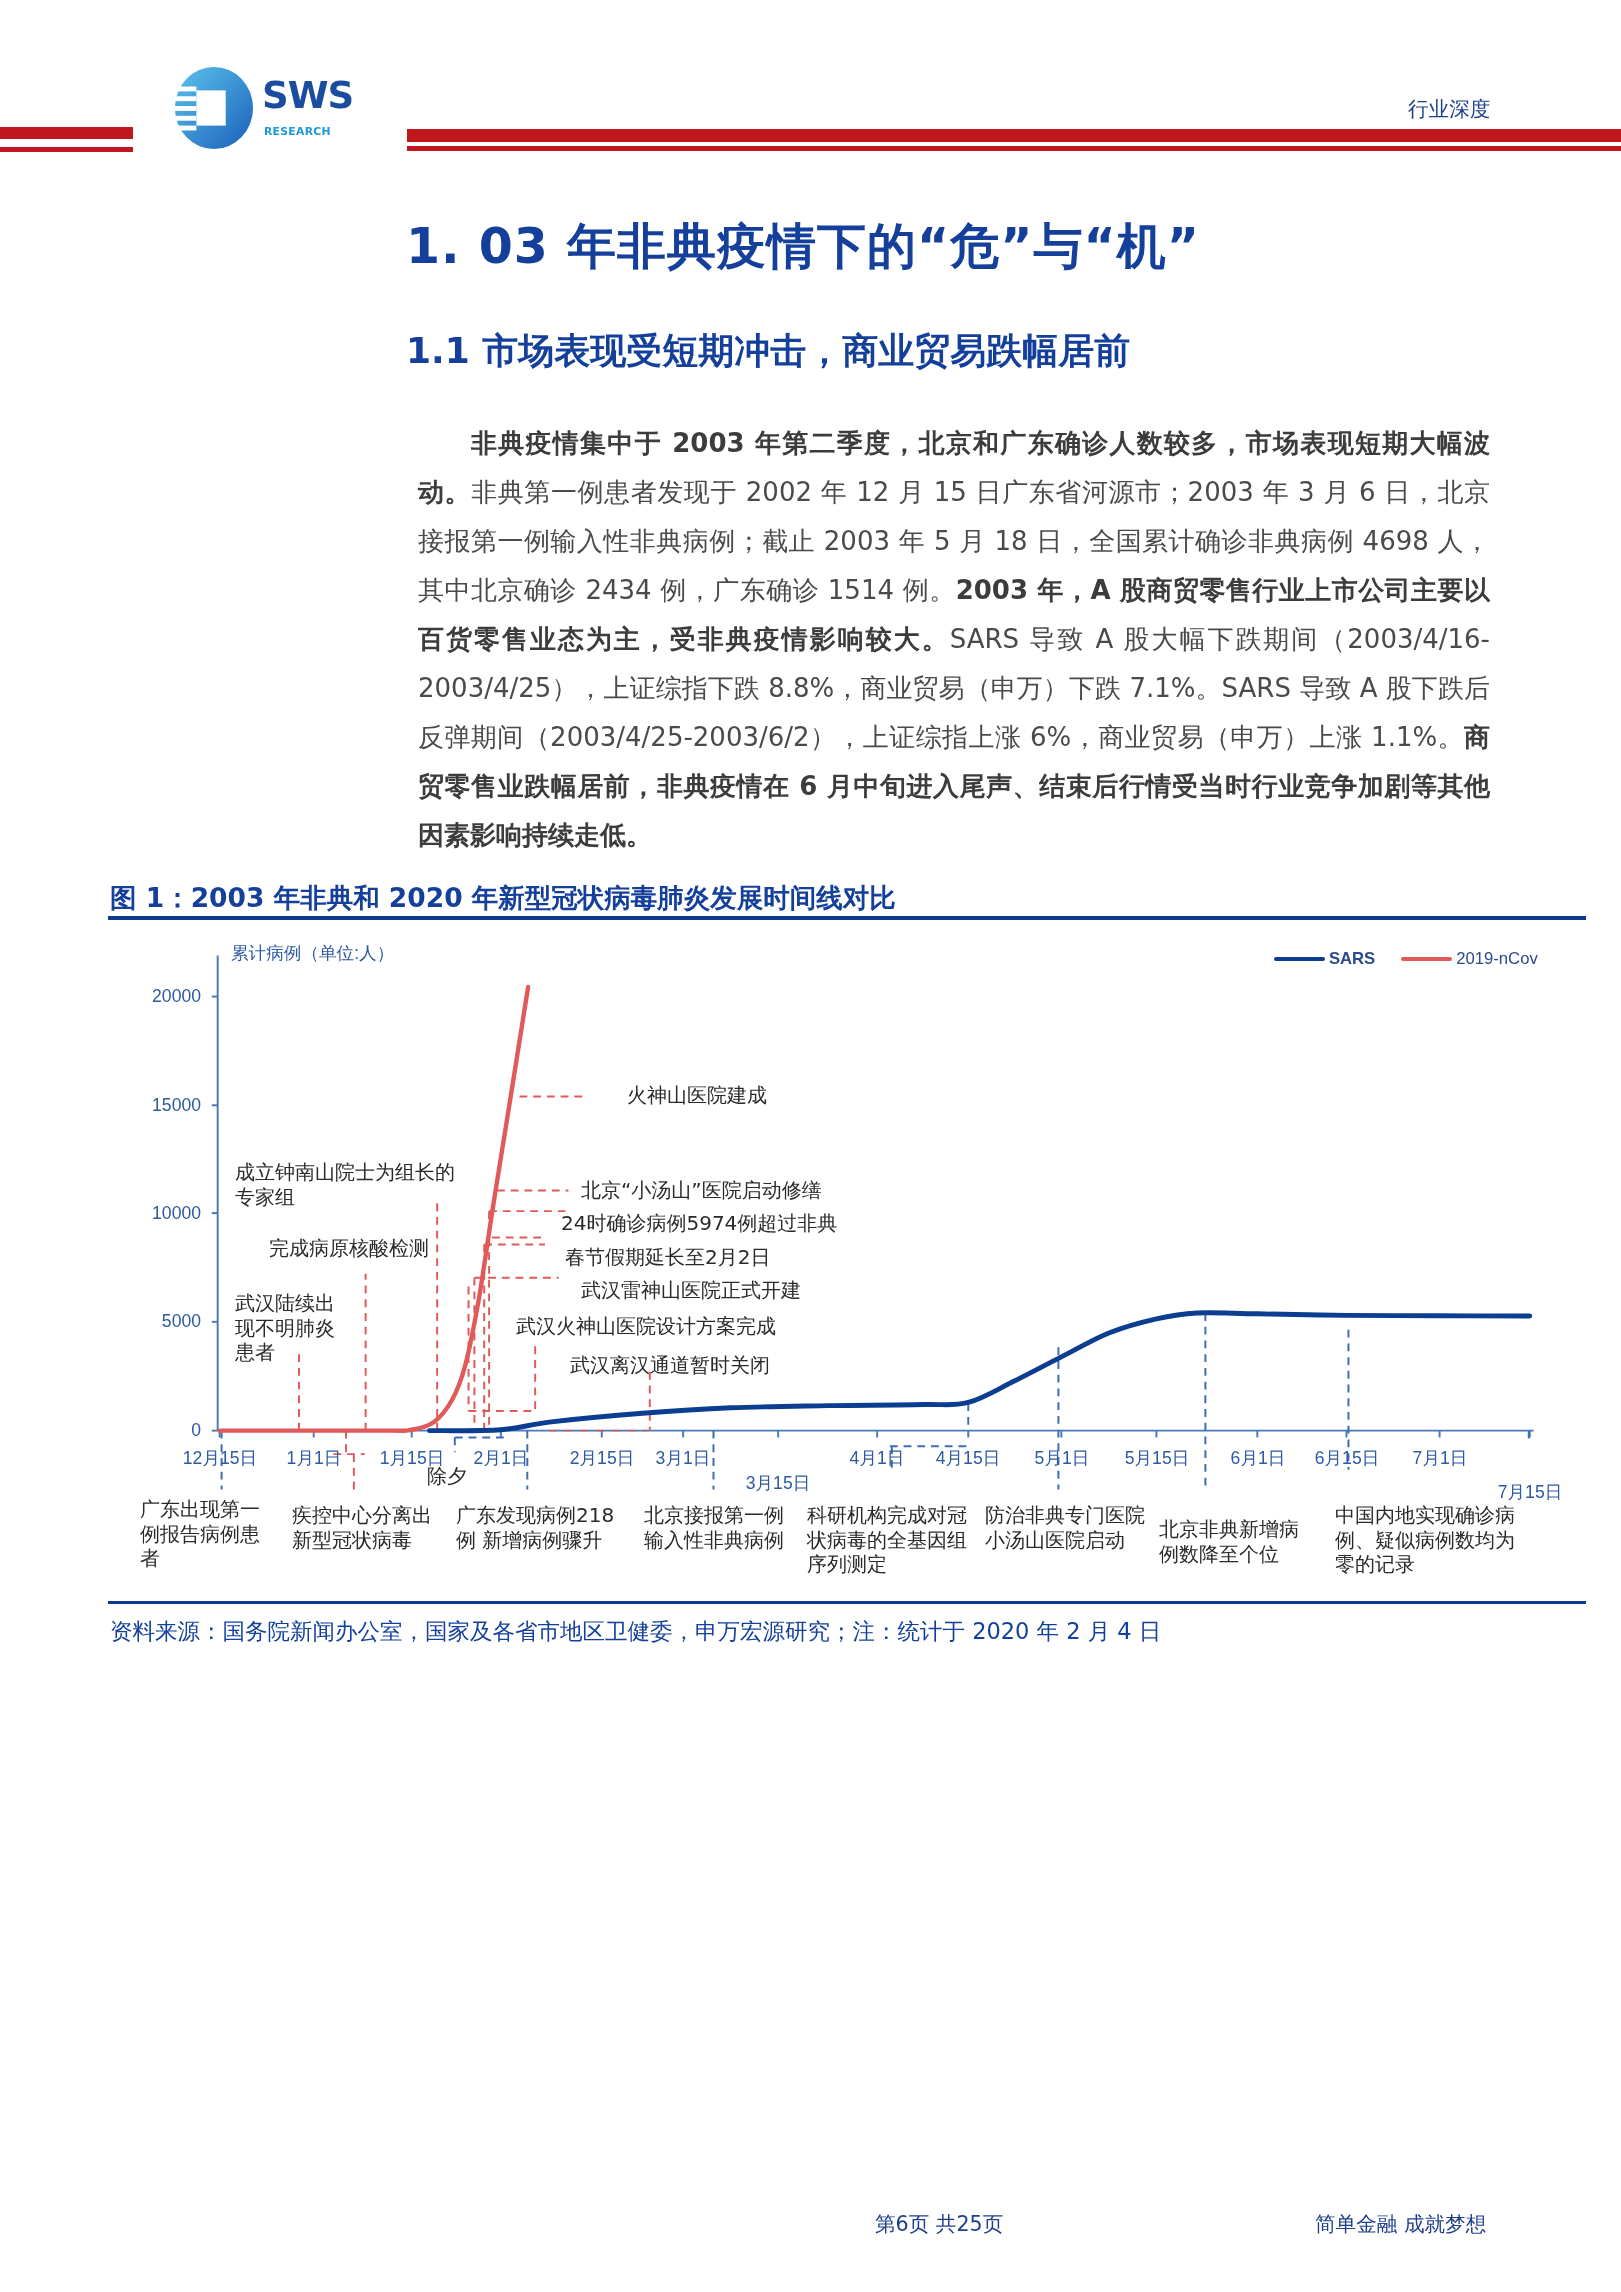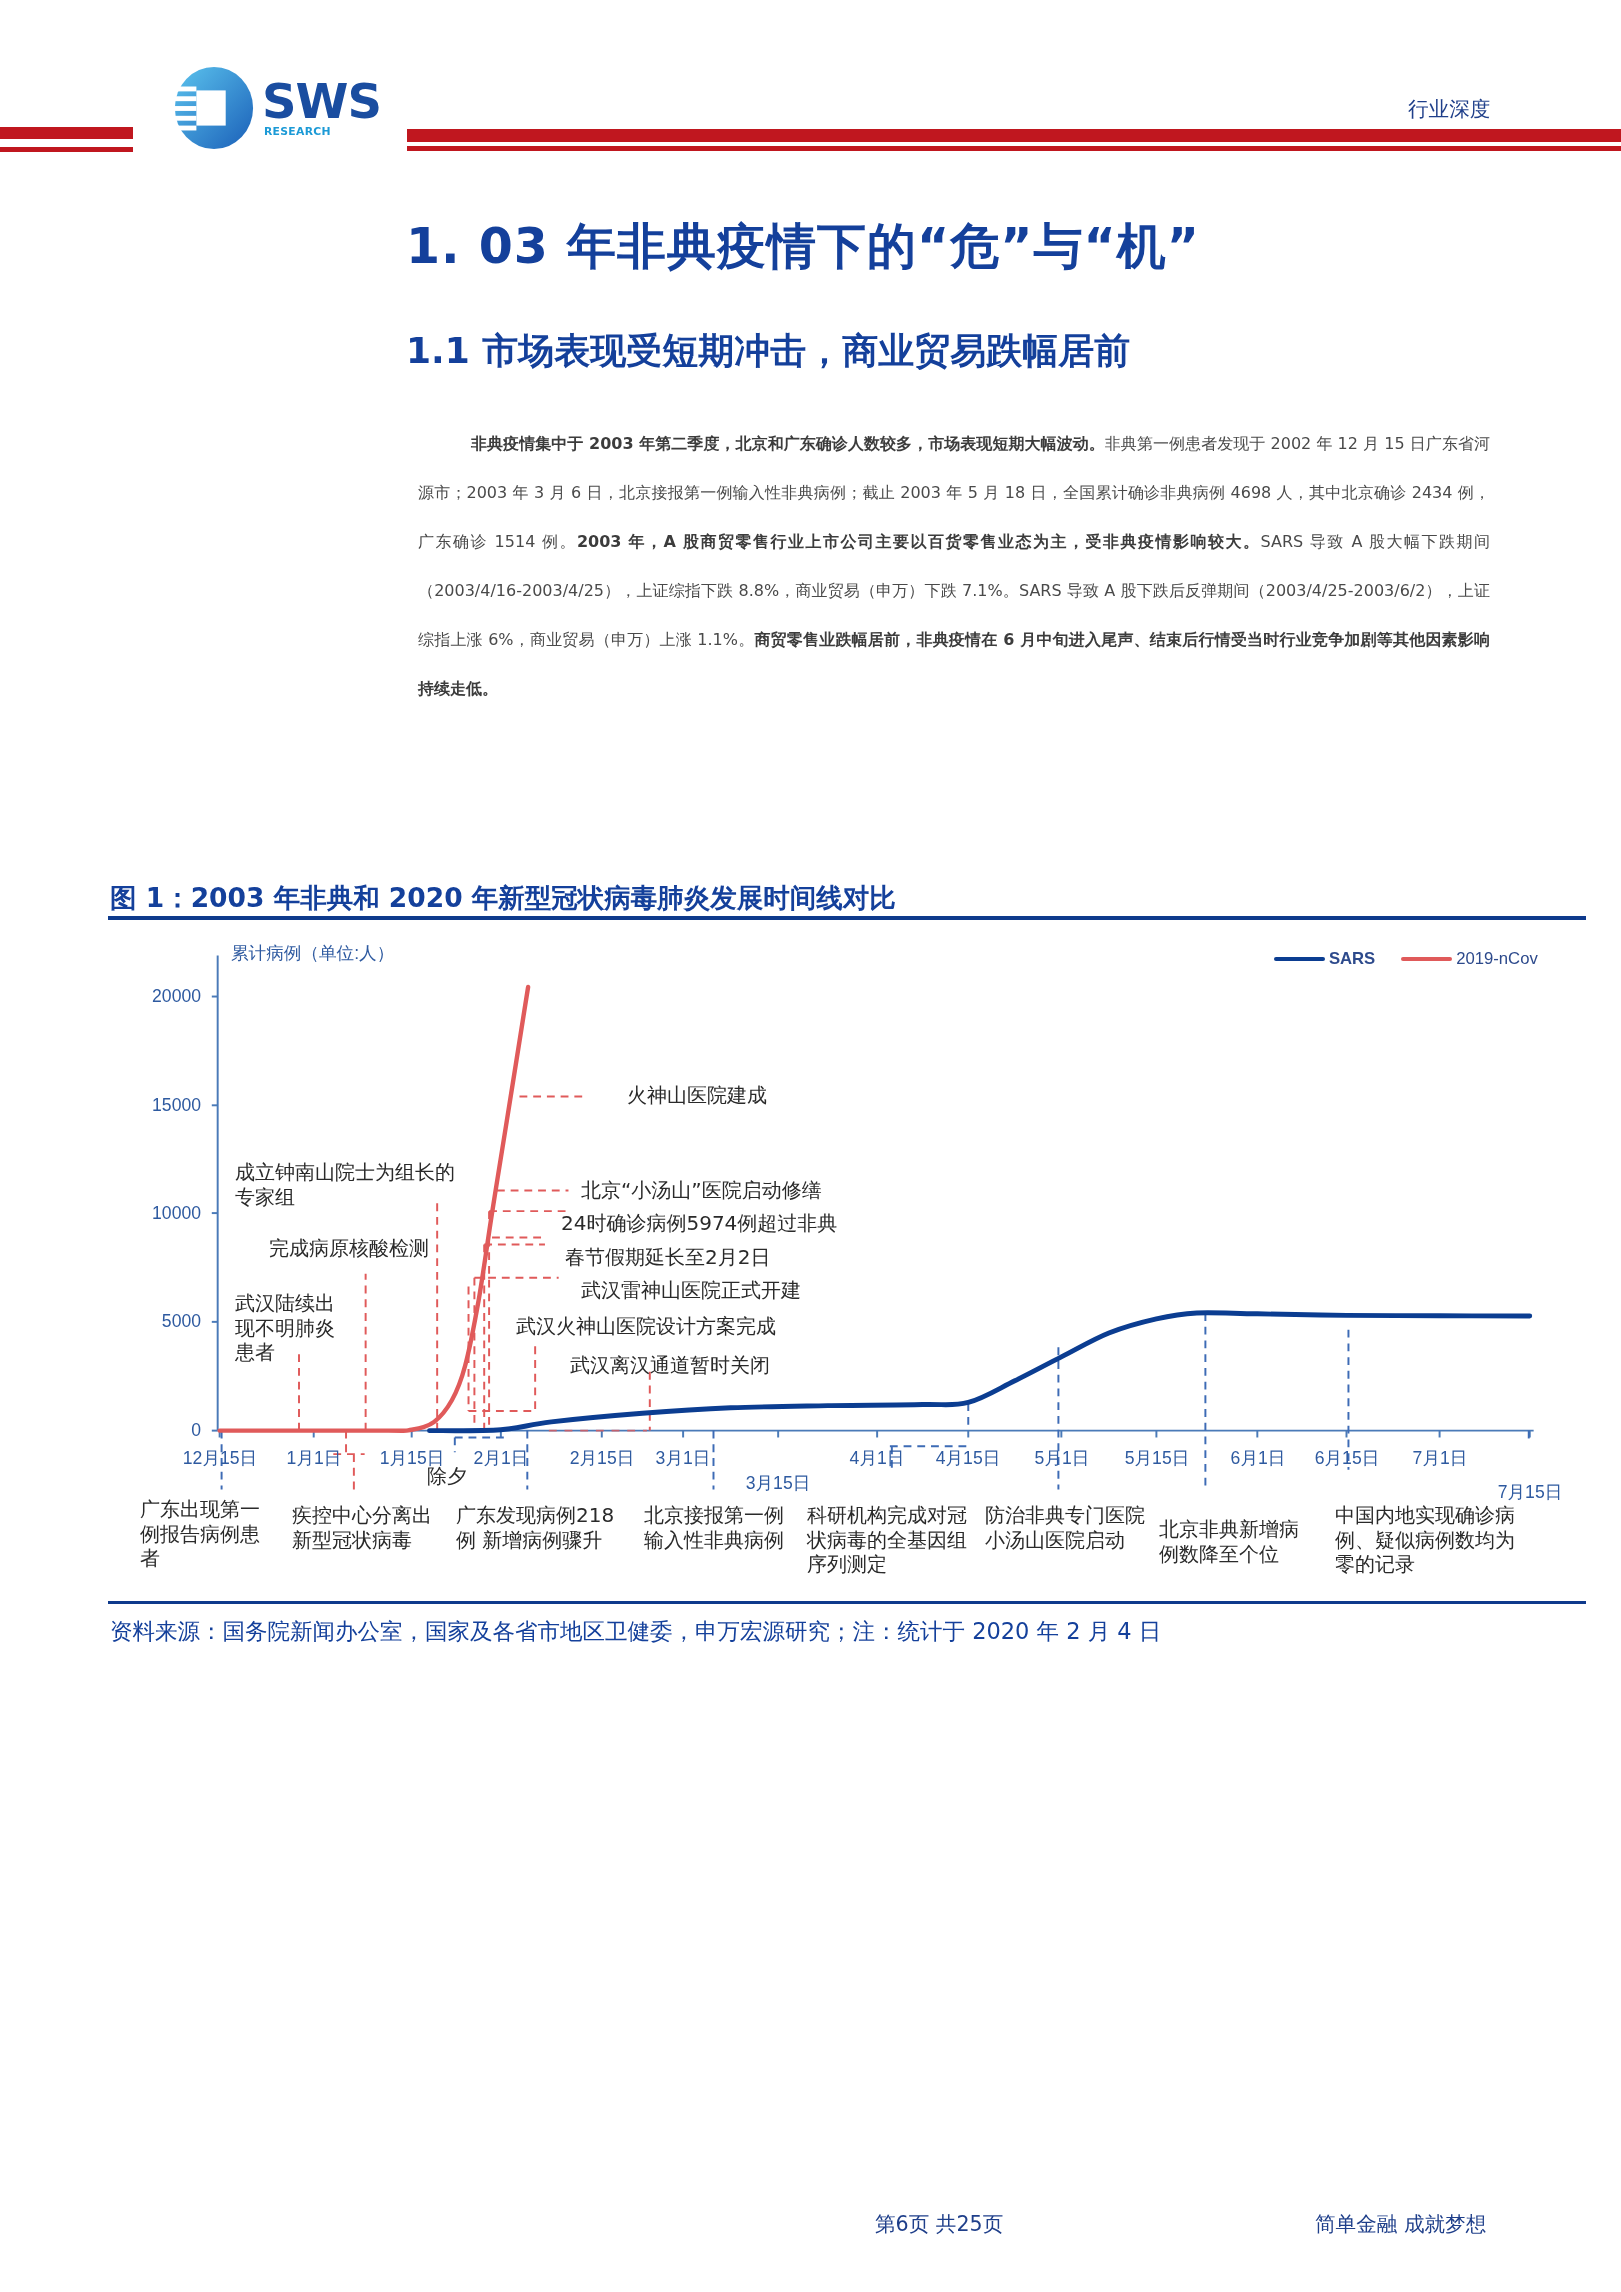--- a/index.html
+++ b/index.html
@@ -1,24 +1,24 @@
 <!DOCTYPE html>
 <html><head>
 <meta charset="utf-8">
 <style>
   html, body { margin:0; padding:0; background:#ffffff; }
   body { width:1621px; height:2293px; position:relative; overflow:hidden; font-family:"Liberation Sans","DejaVu Sans",sans-serif; }
   .abs { position:absolute; }
   .bar-thick { background:#c0171f; }
-  .logo-sws { font-family:"DejaVu Sans",sans-serif; font-weight:bold; color:#1a4da0; font-size:48px; letter-spacing:-1px; line-height:1; }
+  .logo-sws { font-family:"DejaVu Sans",sans-serif; font-weight:bold; color:#1a4da0; font-size:37px; letter-spacing:-1px; line-height:1; }
   .logo-research { font-family:"DejaVu Sans",sans-serif; font-weight:bold; color:#1c9ad6; font-size:10.8px; letter-spacing:0.3px; }
   .hdr-tag { color:#1f3f8a; font-size:20.6px; }
   .h1 { color:#14409b; font-weight:bold; font-size:49px; font-family:"DejaVu Sans",sans-serif; letter-spacing:1px; white-space:nowrap; }
   .h2 { color:#14409b; font-weight:bold; font-size:36px; font-family:"DejaVu Sans",sans-serif; white-space:nowrap; }
-  .para { color:#4a4a4a; font-size:16px; line-height:49px; text-align:justify; font-family:"DejaVu Sans",sans-serif; }
+  .para { color:#4a4a4a; font-size:26px; line-height:49px; text-align:justify; font-family:"DejaVu Sans",sans-serif; }
   .para b { color:#3c3c3c; }
   .fig-title { color:#14409b; font-weight:bold; font-size:26.5px; font-family:"DejaVu Sans",sans-serif; white-space:nowrap; }
   .rule-blue { background:#0e3a8c; }
   .src { color:#14409b; font-size:22.5px; font-family:"DejaVu Sans",sans-serif; white-space:nowrap; }
   .axis-label { color:#2e5aa0; font-size:17.6px; font-family:"Liberation Sans",sans-serif; }
   .ytick { color:#2e5aa0; font-size:17.6px; text-align:right; width:78px; font-family:"Liberation Sans",sans-serif; }
   .xtick { color:#2e5aa0; font-size:17.6px; white-space:nowrap; transform:translateX(-50%); font-family:"Liberation Sans",sans-serif; }
   .legend { color:#2d4a8c; font-size:16.7px; font-family:"Liberation Sans",sans-serif; display:flex; align-items:center; }
   .legend .sw { display:inline-block; width:51px; height:4.9px; border-radius:2.9px; margin-right:3.9px; }
   .ann { color:#2a2a2a; font-size:20px; line-height:24.5px; font-family:"DejaVu Sans",sans-serif; white-space:nowrap; }

